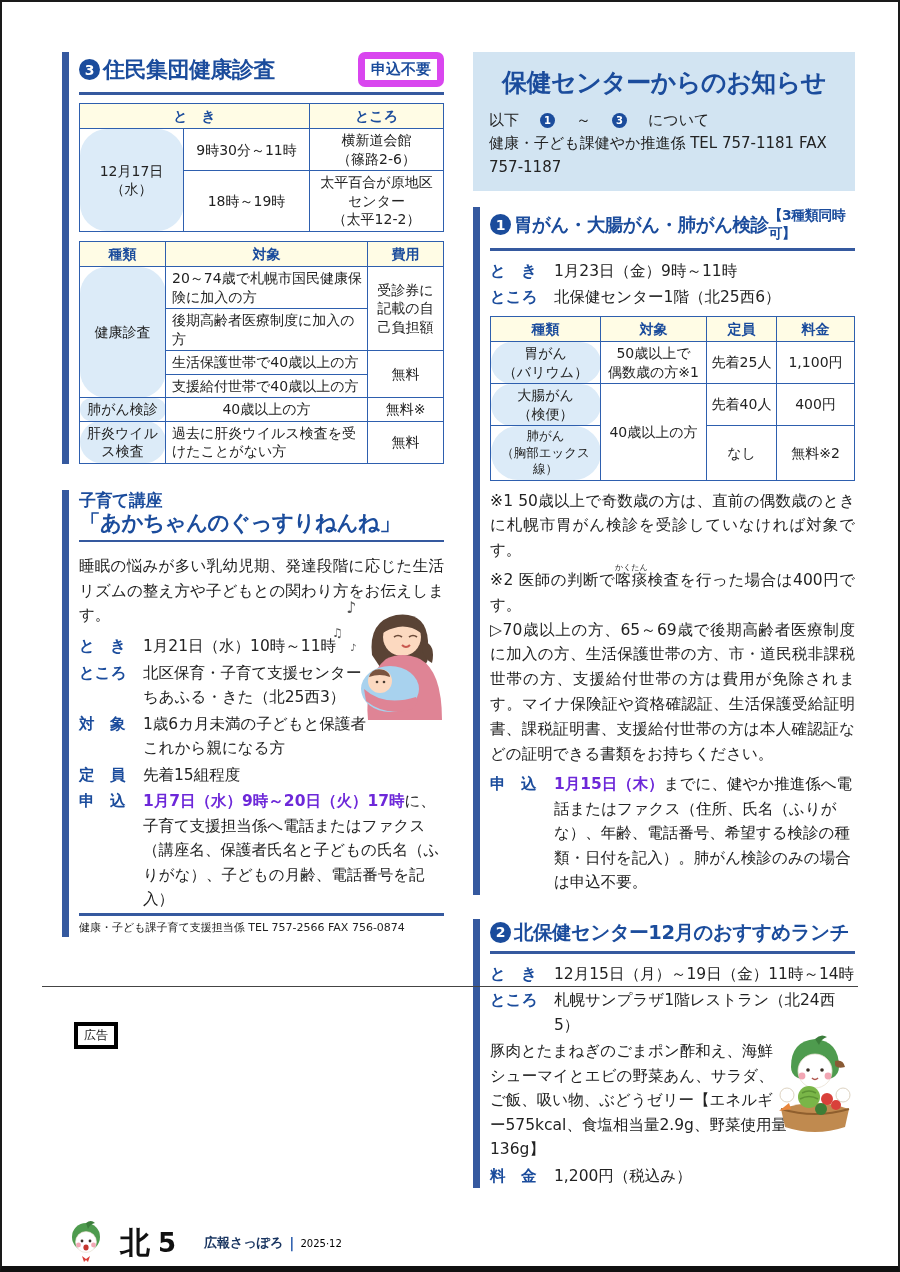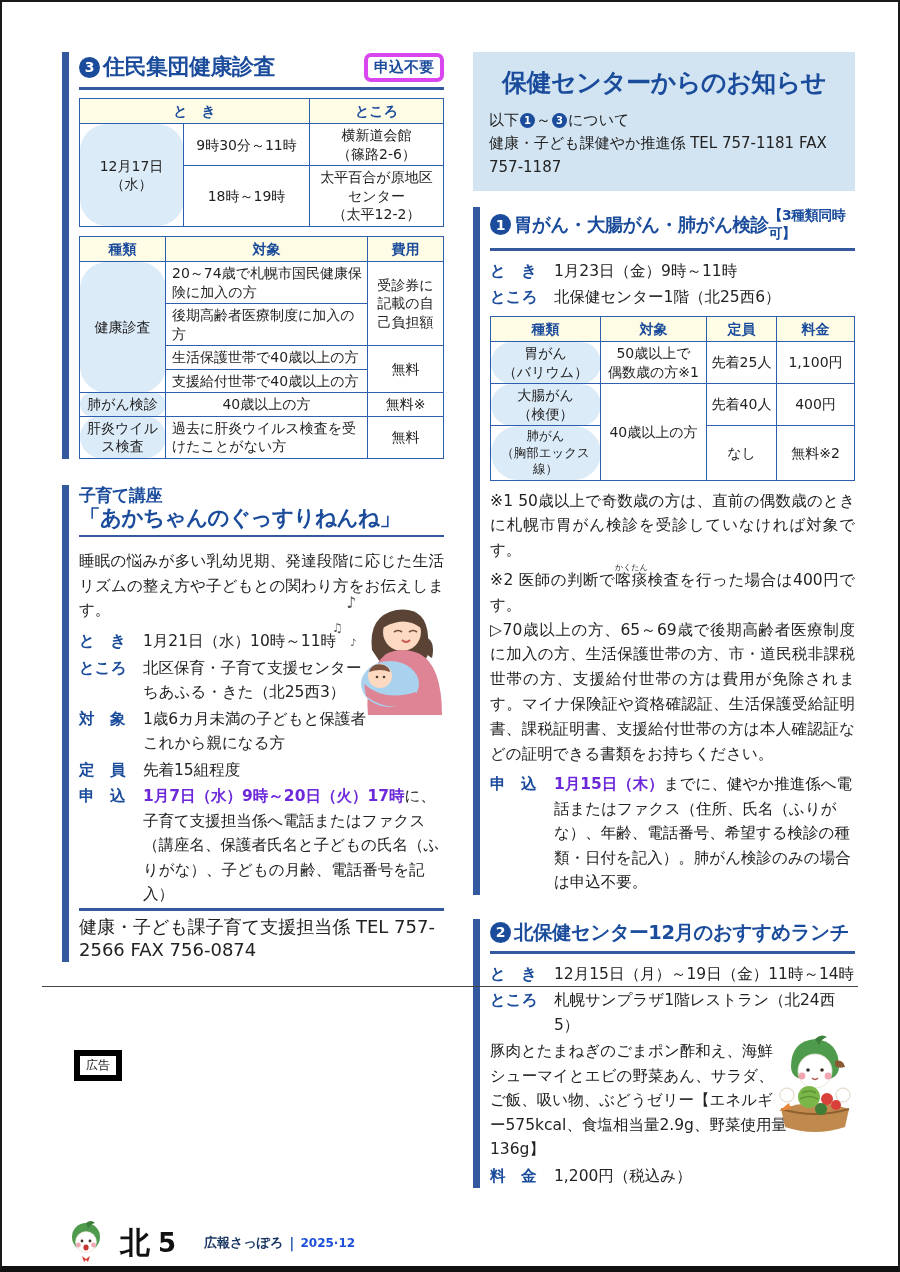--- a/index.html
+++ b/index.html
@@ -14,50 +14,50 @@
   .col-right{left:471px;}
   .section{border-left:7px solid #35599f;padding-left:10px;position:relative;box-sizing:border-box;}
   .sec-head{display:flex;align-items:center;}
   .sec-title{color:#1b4c9c;font-weight:bold;font-size:22px;letter-spacing:-0.5px;white-space:nowrap;}
   .sec-title-sub{color:#1b4c9c;font-weight:bold;font-size:14px;letter-spacing:-0.5px;}
   .num-circle{display:inline-flex;flex-shrink:0;width:21px;height:21px;border-radius:50%;
     background:#1b4c9c;color:#fff;font-size:14px;font-weight:bold;
     align-items:center;justify-content:center;margin-right:3px;}
   .num-circle.small{width:15px;height:15px;font-size:10px;margin:0 1px;}
   .title-rule{border-bottom:3px solid #35599f;margin:5px 0 8px 0;}
-  .badge{margin-left:auto;border:4px solid #d946ef;border-radius:7px;color:#1b4c9c;
+  .badge{margin-left:auto;border:7px solid #d946ef;border-radius:7px;color:#1b4c9c;
     font-weight:bold;font-size:15px;padding:1px 6px;white-space:nowrap;}
   table{width:100%;border-collapse:collapse;table-layout:fixed;}
   th,td{border:1.5px solid #2e5fae;padding:2px 4px;text-align:center;font-size:14px;line-height:1.32;vertical-align:middle;}
   th{background:#fffce5;color:#1b4c9c;font-weight:bold;padding:3px 2px;}
   .cell-blue{background:#dcebf8;border-radius:27px;}
   .cell-left{text-align:left;padding-left:6px;}
   .pre{white-space:pre-line;}
   .notes{margin-top:8px;font-size:15.5px;line-height:1.6;text-align:justify;}
   .notes p{margin:0;}
   ruby rt{font-size:8px;color:#222;}
   .field{display:flex;font-size:15.5px;line-height:1.58;margin:2px 0;}
   .f-label{color:#1b4c9c;font-weight:bold;flex-shrink:0;width:64px;}
   .f-value{white-space:pre-line;}
   .bold-blue{color:#6d28d9;font-weight:bold;text-align:center;}
-  .contact-line{border-top:3px solid #35599f;margin-top:0;padding:4px 0 2px 0;font-size:18px;color:#222;}
+  .contact-line{border-top:3px solid #35599f;margin-top:0;padding:4px 0 2px 0;font-size:11px;color:#222;}
   .banner{background:#d2e4f2;padding:14px 16px 12px 16px;box-sizing:border-box;}
   .banner-title{text-align:center;font-size:25px;font-weight:bold;color:#1b4c9c;margin-bottom:10px;letter-spacing:-0.5px;}
-  .banner-line{font-size:15px;line-height:1.55;display:flex;align-items:center;}
+  .banner-line{font-size:15px;line-height:1.55;display:flex;align-items:center;gap:20px;}
   .sub-rule{border-bottom:2px solid #35599f;margin:3px 0 8px 0;}
   .illus-mother{position:absolute;right:-8px;top:95px;width:128px;height:135px;}
   .illus-veggie{position:absolute;right:-6px;top:114px;width:92px;height:104px;}
   .ad-rule{position:absolute;left:40px;right:40px;top:984px;border-top:1.5px solid #444;}
-  .ad-box{position:absolute;left:72px;top:1048px;border:6px solid #000000;font-size:12px;padding:1px 6px;color:#222;}
+  .ad-box{position:absolute;left:72px;top:1020px;border:4px solid #000000;font-size:12px;padding:1px 6px;color:#222;}
   .page-footer{position:absolute;left:64px;top:1218px;display:flex;align-items:center;}
   .footer-ward{font-size:30px;font-weight:bold;color:#111;margin-left:14px;letter-spacing:6px;}
   .footer-page{font-size:26px;font-weight:bold;color:#111;margin-left:2px;}
   .footer-mag{font-size:13px;font-weight:bold;color:#17335f;margin-left:28px;}
   .footer-sep{font-size:14px;font-weight:bold;color:#2e5fae;margin:0 6px;}
-  .footer-issue{font-size:12px;font-weight:bold;color:#1d4ed8;}
+  .footer-issue{font-size:10px;font-weight:normal;color:#000000;}
   .k-section{margin-top:26px;}
   .intro{font-size:15.5px;line-height:1.6;text-align:justify;margin:12px 0 6px 0;}
   .narrow{width:252px;}
 </style>
 </head>
 <body>
 
 <div class="col col-left">
 
   <div class="section">

